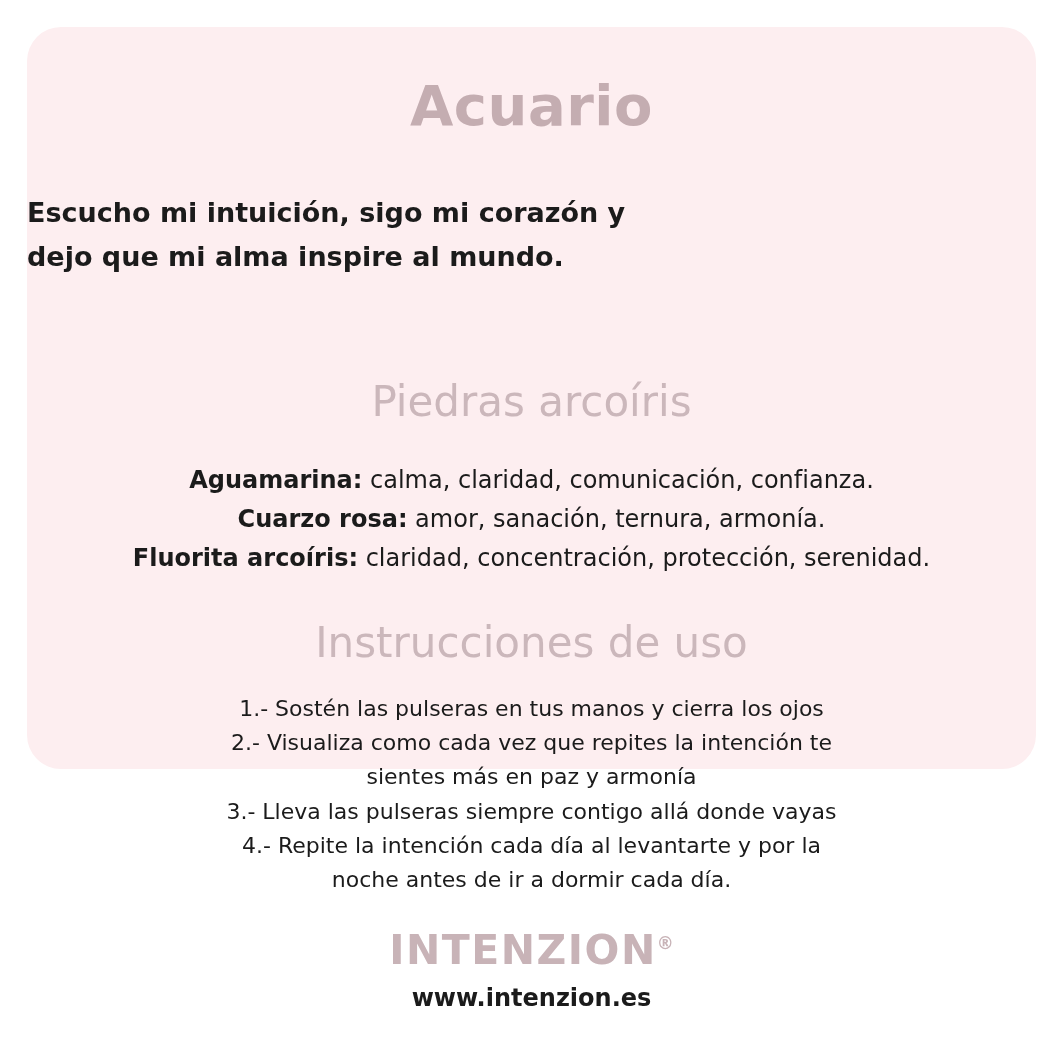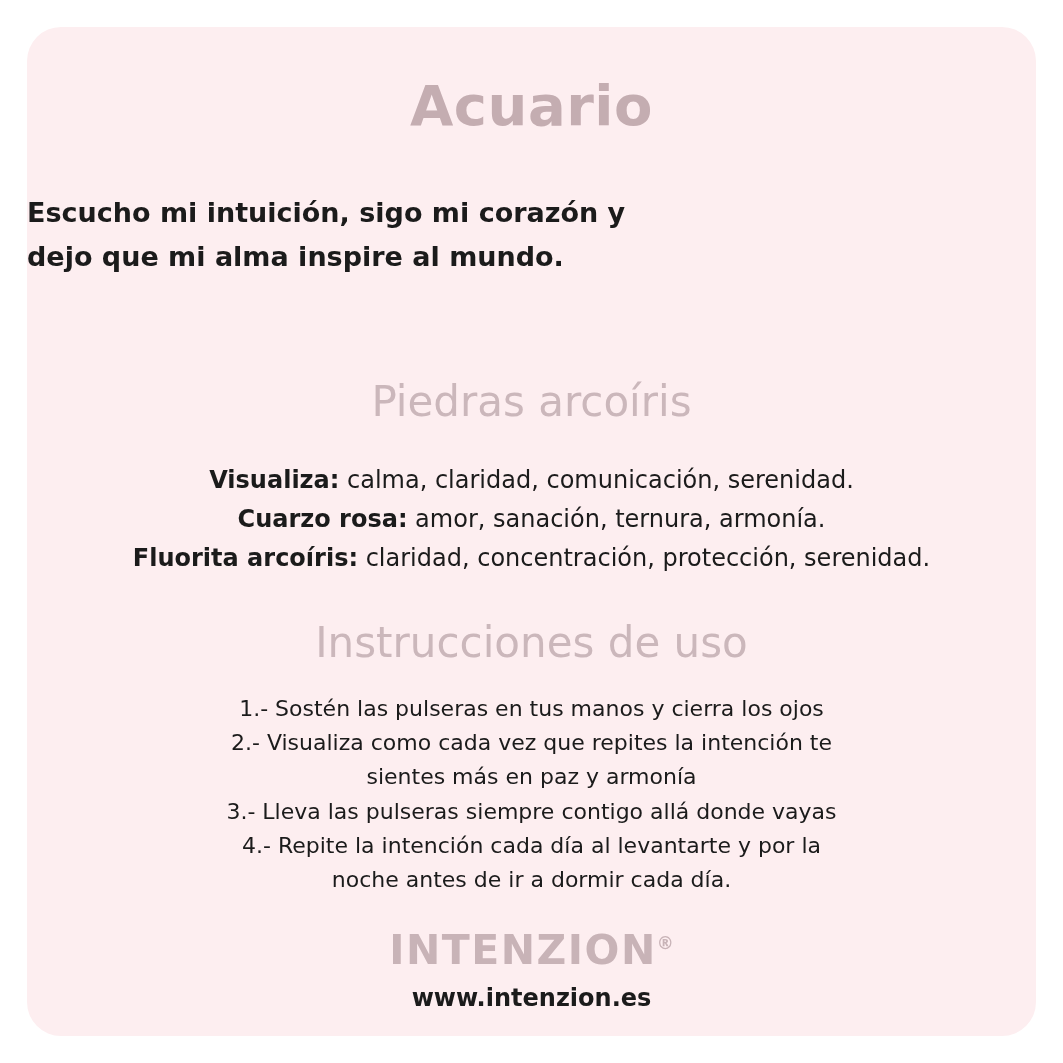--- a/index.html
+++ b/index.html
@@ -11,21 +11,21 @@
     width: 1063px;
     height: 1063px;
     font-family: "DejaVu Sans", "Liberation Sans", sans-serif;
     overflow: hidden;
   }
   .card {
     position: absolute;
     left: 27px;
     top: 27px;
     width: 1009px;
-    height: 1009px;
+    height: 742px;
     background: #fdeef0;
     border-radius: 34px;
     box-sizing: border-box;
     padding: 0;
   }
 
   .title {
     text-align: center;
     font-size: 56px;
     font-weight: 700;
@@ -123,21 +123,21 @@
 
   <p class="intention">
     <span>Escucho mi intuición, sigo mi corazón y</span><br>
     <span>dejo que mi alma inspire al mundo.</span>
   </p>
 
   <h2 class="section-heading stones-heading">Piedras arcoíris</h2>
 
   <div class="stones-list">
     <div>
-      <span class="stone-name">Visualiza:</span><span class="stone-desc"> calma, claridad, comunicación, serenidad.</span>
+      <span class="stone-name">Aguamarina:</span><span class="stone-desc"> calma, claridad, comunicación, confianza.</span>
     </div>
     <div>
       <span class="stone-name">Cuarzo rosa:</span><span class="stone-desc"> amor, sanación, ternura, armonía.</span>
     </div>
     <div>
       <span class="stone-name">Fluorita arcoíris:</span><span class="stone-desc"> claridad, concentración, protección, serenidad.</span>
     </div>
   </div>
 
   <h2 class="section-heading instructions-heading">Instrucciones de uso</h2>

